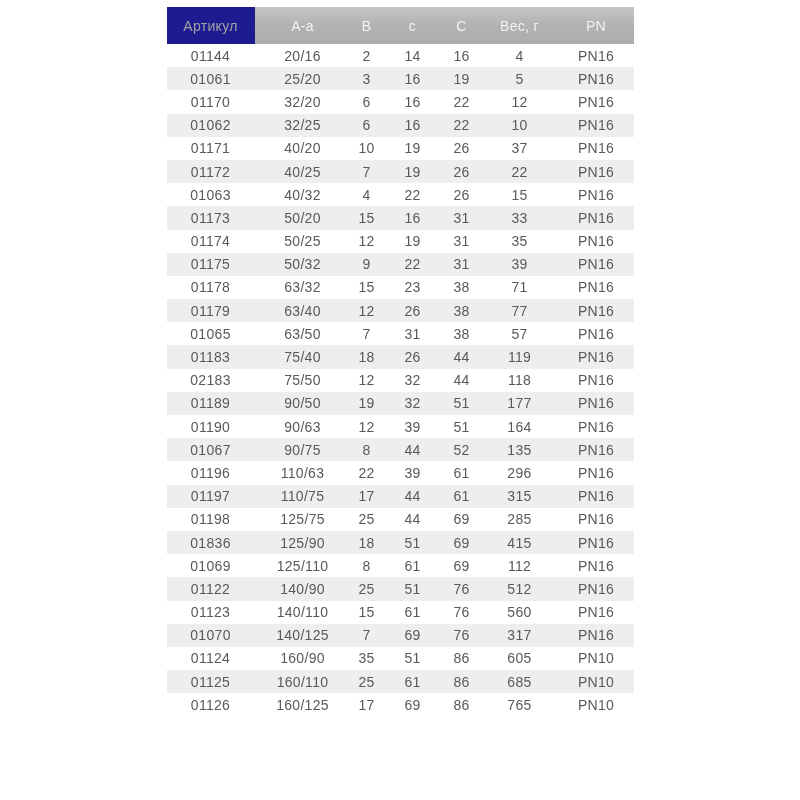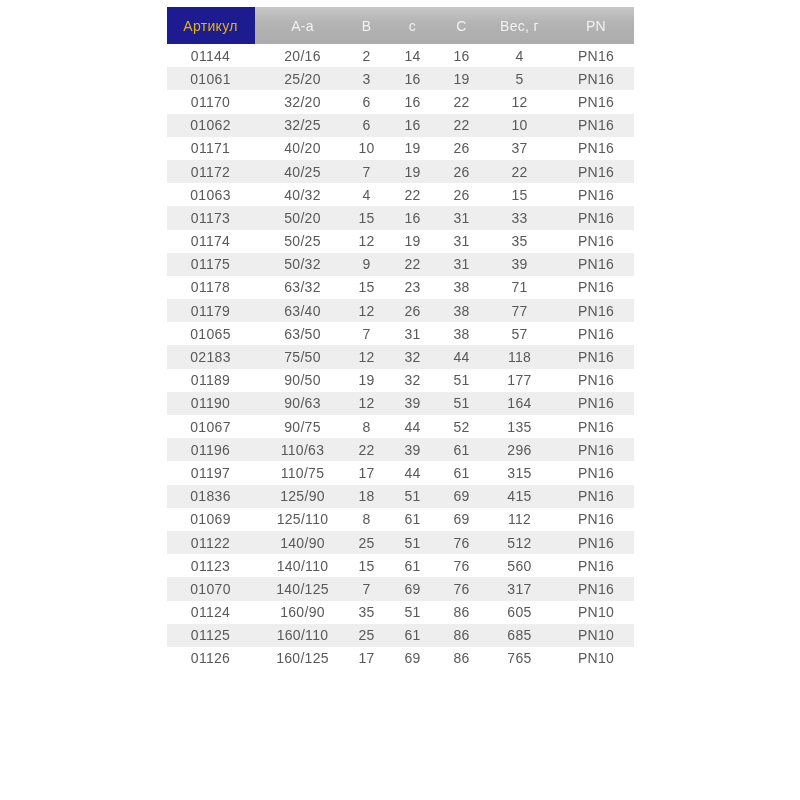--- a/index.html
+++ b/index.html
@@ -32,21 +32,21 @@
   table.spec-table th {
     height: 37px;
     font-size: 14px;
     font-weight: normal;
     letter-spacing: 0.3px;
     color: #f2f2f2;
     background: linear-gradient(180deg, #c6c6c6 0%, #b3b3b3 45%, #acacac 100%);
   }
   table.spec-table th.th-article {
     background: #1c1c90;
-    color: #eab308;
+    color: #a3a3a3;
   }
   table.spec-table td {
     height: 23.2px;
     font-size: 14px;
     letter-spacing: 0.3px;
     color: #595959;
     background: #ffffff;
   }
   table.spec-table tbody tr:nth-child(even) td {
     background: #eeeeee;
@@ -189,20 +189,29 @@
         <tr>
           <td>01065</td>
           <td>63/50</td>
           <td>7</td>
           <td>31</td>
           <td>38</td>
           <td>57</td>
           <td>PN16</td>
         </tr>
         <tr>
+          <td>01183</td>
+          <td>75/40</td>
+          <td>18</td>
+          <td>26</td>
+          <td>44</td>
+          <td>119</td>
+          <td>PN16</td>
+        </tr>
+        <tr>
           <td>02183</td>
           <td>75/50</td>
           <td>12</td>
           <td>32</td>
           <td>44</td>
           <td>118</td>
           <td>PN16</td>
         </tr>
         <tr>
           <td>01189</td>
@@ -240,20 +249,29 @@
           <td>296</td>
           <td>PN16</td>
         </tr>
         <tr>
           <td>01197</td>
           <td>110/75</td>
           <td>17</td>
           <td>44</td>
           <td>61</td>
           <td>315</td>
+          <td>PN16</td>
+        </tr>
+        <tr>
+          <td>01198</td>
+          <td>125/75</td>
+          <td>25</td>
+          <td>44</td>
+          <td>69</td>
+          <td>285</td>
           <td>PN16</td>
         </tr>
         <tr>
           <td>01836</td>
           <td>125/90</td>
           <td>18</td>
           <td>51</td>
           <td>69</td>
           <td>415</td>
           <td>PN16</td>

